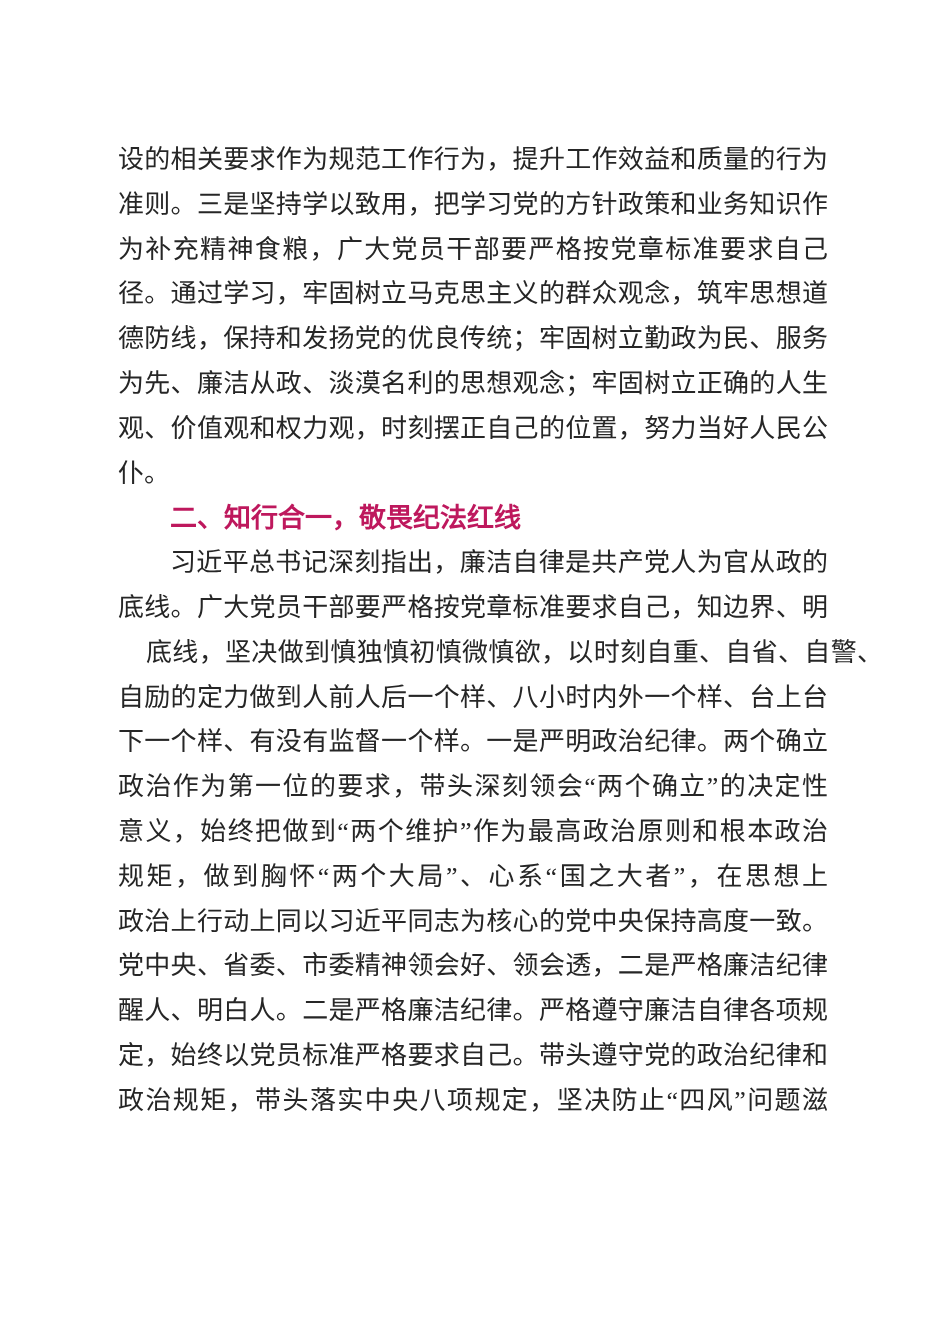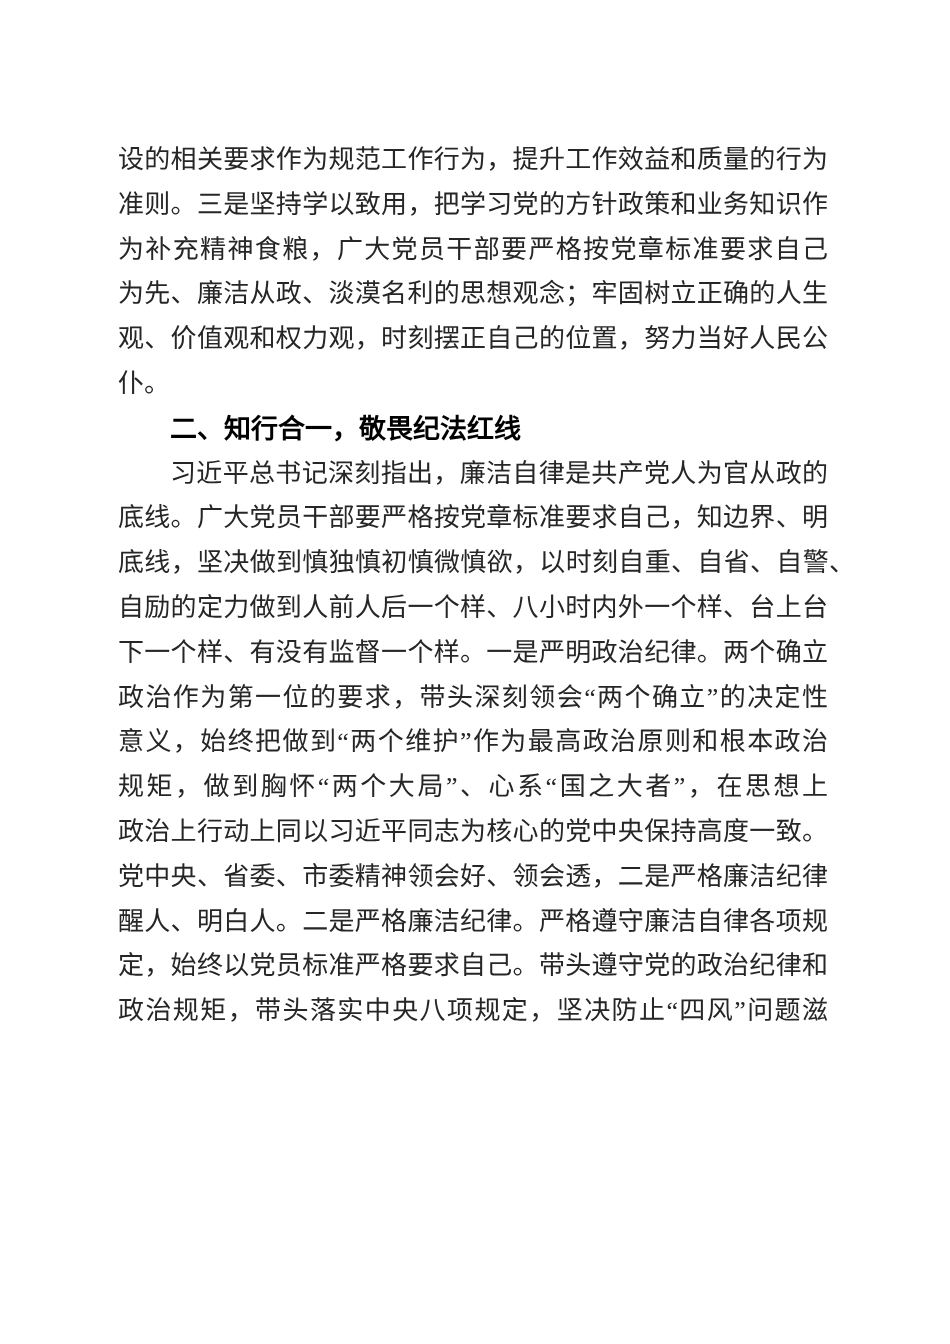--- a/index.html
+++ b/index.html
@@ -43,41 +43,44 @@
     text-justify: inter-character;
   }
   
   .indent {
     text-indent: 52px;
     font-family: Liberation Serif, serif;
   }
   
   .hang {
     width: 737px;
+    margin-left: 28px;
   }
   
   .heading {
     font-family: "Liberation Sans", sans-serif;
     font-weight: 700;
-    color: #000000;
+    color: #be185d;
     font-size: 27px;
     text-indent: 52px;
     white-space: nowrap;
     text-align: left;
   }
 </style>
 </head>
 <body>
 
 <div class="page">
   <div class="text-block">
 
     <div class="line j">设的相关要求作为规范工作行为，提升工作效益和质量的行为</div>
     <div class="line j">准则。三是坚持学以致用，把学习党的方针政策和业务知识作</div>
     <div class="line j">为补充精神食粮，广大党员干部要严格按党章标准要求自己</div>
+    <div class="line j">径。通过学习，牢固树立马克思主义的群众观念，筑牢思想道</div>
+    <div class="line j">德防线，保持和发扬党的优良传统；牢固树立勤政为民、服务</div>
     <div class="line j">为先、廉洁从政、淡漠名利的思想观念；牢固树立正确的人生</div>
     <div class="line j">观、价值观和权力观，时刻摆正自己的位置，努力当好人民公</div>
     <div class="line">仆。</div>
 
     <div class="line heading">二、知行合一，敬畏纪法红线</div>
 
     <div class="line j indent">习近平总书记深刻指出，廉洁自律是共产党人为官从政的</div>
     <div class="line j">底线。广大党员干部要严格按党章标准要求自己，知边界、明</div>
     <div class="line j hang">底线，坚决做到慎独慎初慎微慎欲，以时刻自重、自省、自警、</div>
     <div class="line j">自励的定力做到人前人后一个样、八小时内外一个样、台上台</div>

